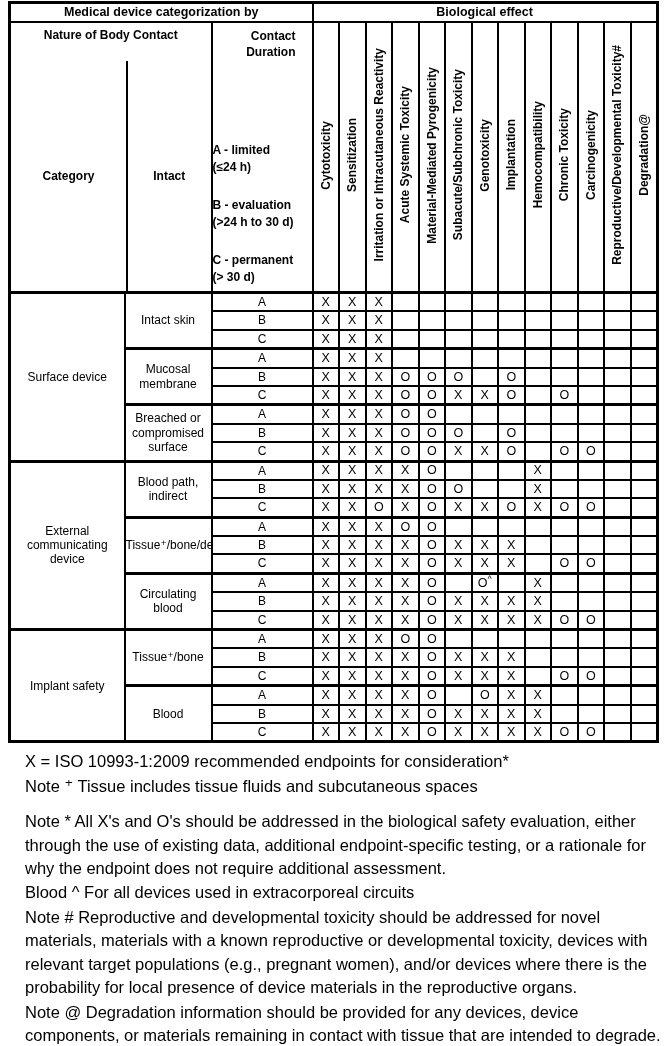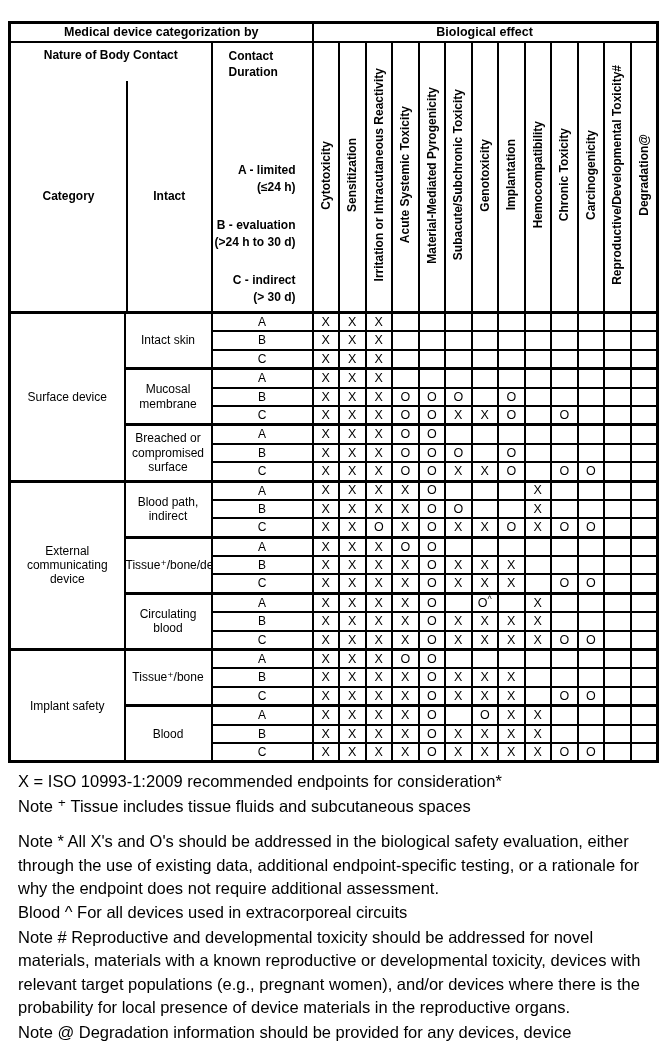--- a/index.html
+++ b/index.html
@@ -6,21 +6,21 @@
     margin: 0;
     padding: 0;
     background: #ffffff;
     color: #000000;
     font-family: "Liberation Sans", "DejaVu Sans", sans-serif;
   }
   .page {
     width: 666px;
     height: 1046px;
     box-sizing: border-box;
-    padding: 21px 8px 0 8px;
+    padding: 1px 8px 0 8px;
     background: #fff;
     overflow: hidden;
   }
   table.matrix {
     border-collapse: collapse;
     table-layout: fixed;
     width: 650px;
     border: 3px solid #000;
   }
   table.matrix th, table.matrix td {
@@ -59,30 +59,30 @@
     justify-content: center;
     font-weight: bold;
     font-size: 12px;
   }
   .half.cat { width: 115px; }
   .half.con { width: 85px; border-left: 2px solid #000; flex: 1; }
   .duration-cell { vertical-align: top; position: relative; }
   .dur-title {
     font-weight: bold;
     font-size: 12px;
-    text-align: left;
+    text-align: right;
     padding: 5px 16px 0 16px;
     line-height: 1.35;
   }
   .dur-legend {
     position: absolute;
     left: 0; right: 16px; bottom: 5px;
     font-weight: bold;
     font-size: 12px;
-    text-align: right;
+    text-align: left;
   }
   .dur-legend .ln { height: 17px; line-height: 17px; }
   .dur-legend .gap { height: 21px; }
   th.effect {
     vertical-align: middle;
     text-align: center;
   }
   span.rot {
     writing-mode: vertical-rl;
     transform: rotate(180deg);
@@ -105,21 +105,21 @@
   td.mark-cell sup { font-size: 9px; line-height: 0; }
   tr.grp > td { border-top-width: 3px; }
   tr.sec > td { border-top-width: 3px; }
   
   .notes {
     width: 652px;
     padding: 7px 0 0 2px;
     font-size: 16.5px;
     line-height: 1.42;
   }
-  .notes p { margin: 0 0 1px 8px; }
+  .notes p { margin: 0 0 1px 15px; }
   .notes p.first-note { margin-top: 12px; }
 </style>
 </head>
 <body>
 
 <div class="page">
 
   <table class="matrix">
     <colgroup>
       <col style="width:115px">
@@ -142,21 +142,21 @@
         </th>
         <th class="duration-cell">
           <div class="dur-title">Contact Duration</div>
           <div class="dur-legend" id="dur-legend">
               <div class="ln">A - limited</div>
               <div class="ln">(≤24 h)</div>
               <div class="gap"></div>
               <div class="ln">B - evaluation</div>
               <div class="ln">(&gt;24 h to 30 d)</div>
               <div class="gap"></div>
-              <div class="ln">C - indirect</div>
+              <div class="ln">C - permanent</div>
               <div class="ln">(&gt; 30 d)</div>
             </div>
         </th>
       <th class="effect"><span class="rot">Cytotoxicity</span></th>
           <th class="effect"><span class="rot">Sensitization</span></th>
           <th class="effect"><span class="rot">Irritation or Intracutaneous Reactivity</span></th>
           <th class="effect"><span class="rot">Acute Systemic Toxicity</span></th>
           <th class="effect"><span class="rot">Material-Mediated Pyrogenicity</span></th>
           <th class="effect"><span class="rot">Subacute/Subchronic Toxicity</span></th>
           <th class="effect"><span class="rot">Genotoxicity</span></th>

